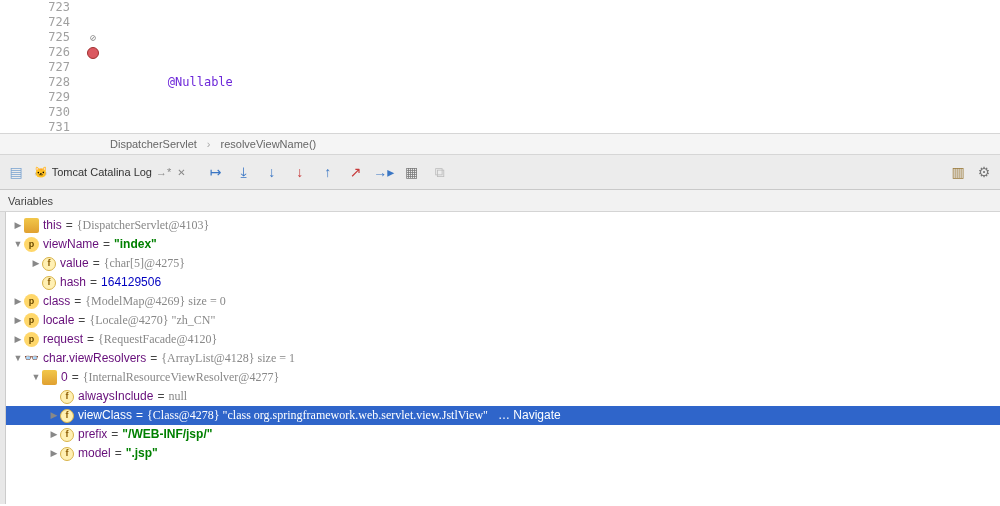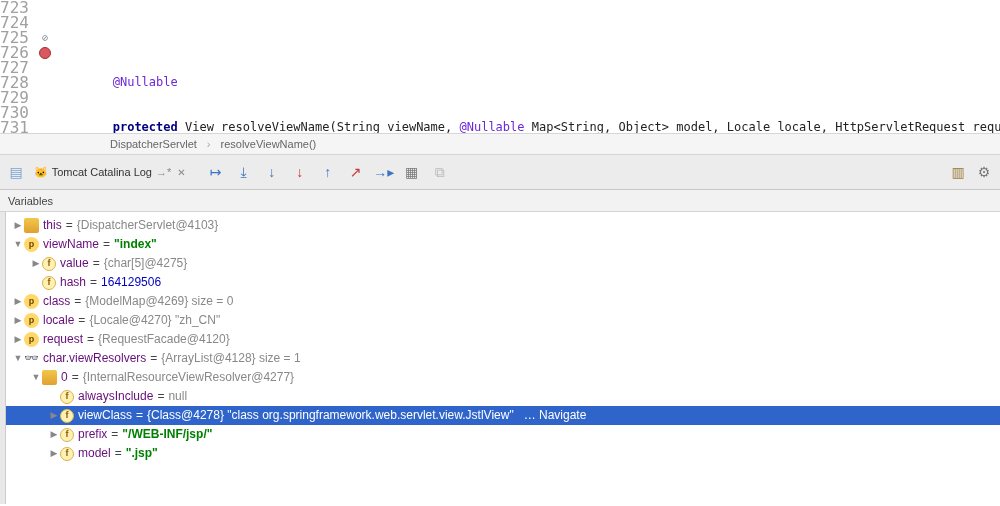--- a/index.html
+++ b/index.html
@@ -19,21 +19,21 @@
       overflow: hidden;
       background: #fff;
     }
     .gutter {
       width: 80px;
       text-align: right;
       color: #a0a0a0;
       background: #fff;
       padding-right: 10px;
       user-select: none;
-      font-size: 16px;
+      font-size: 12px;
       line-height: 15px;
     }
     .gutter-line { height: 15px; }
     .gut-icons {
       width: 26px;
       background:#fff;
       padding-top:0;
       line-height:15px;
       font-size:11px;
     }
@@ -90,21 +90,21 @@
     .vrow{display:flex;align-items:center;height:19px;white-space:nowrap;}
     .tw{width:12px;text-align:center;color:#888;font-size:9px;cursor:pointer;}
     .tw.empty{visibility:hidden;}
     .badge{width:15px;height:15px;border-radius:50%;display:flex;align-items:center;justify-content:center;font-size:9px;font-weight:bold;margin-right:4px;flex-shrink:0;}
     .b-p{background:#ffd76a;color:#6b4a00;}
     .b-f{background:#fff0b3;color:#8a5a00;border:1px solid #d8b34a;width:14px;height:14px;}
     .b-obj{width:15px;height:15px;background:linear-gradient(#f2c74a,#e0a030);border-radius:2px;margin-right:4px;}
     .vname{color:#660e7a;font-weight:500;}
     .veq{color:#444;margin:0 4px;}
     .vlit{color:#008000;font-weight:bold;}
-    .vobj{color:#888;}
+    .vobj{color:#888;font-family:Liberation Serif, serif;}
     .vnum{color:#0000c0;}
     .vrow.sel{background:#2f65ca;color:#fff;}
     .vrow.sel .vname,.vrow.sel .veq,.vrow.sel .vlit,.vrow.sel .vobj,.vrow.sel .vnum,.vrow.sel .nav{color:#fff;}
     .nav{margin-left:10px;color:#444;}
     .ind{display:inline-block;}
     .vars-wrap{display:flex;}
     .vars{flex:1;}
     .side-handle{width:6px;background:#e8e8e8;border-right:1px solid #ccc;}
   </style>
 </head>
@@ -133,21 +133,20 @@
       </div>
     <div class="icon-slot"></div>
     <div class="icon-slot"></div>
     <div class="icon-slot"></div>
     <div class="icon-slot"></div>
     <div class="icon-slot"></div>
   </div>
   <div class="code">
     <div class="cl"></div>
     <div class="cl">        <span class="ann">@Nullable</span></div>
-    <div class="cl">        <span class="kw">protected</span> View resolveViewName(String viewName, <span class="ann">@Nullable</span> Map&lt;String, Object&gt; model, Locale locale, HttpServletRequest reque</div>
     
     
     
     
     
     
   </div>
 </div>
 
 <div class="crumbs">

